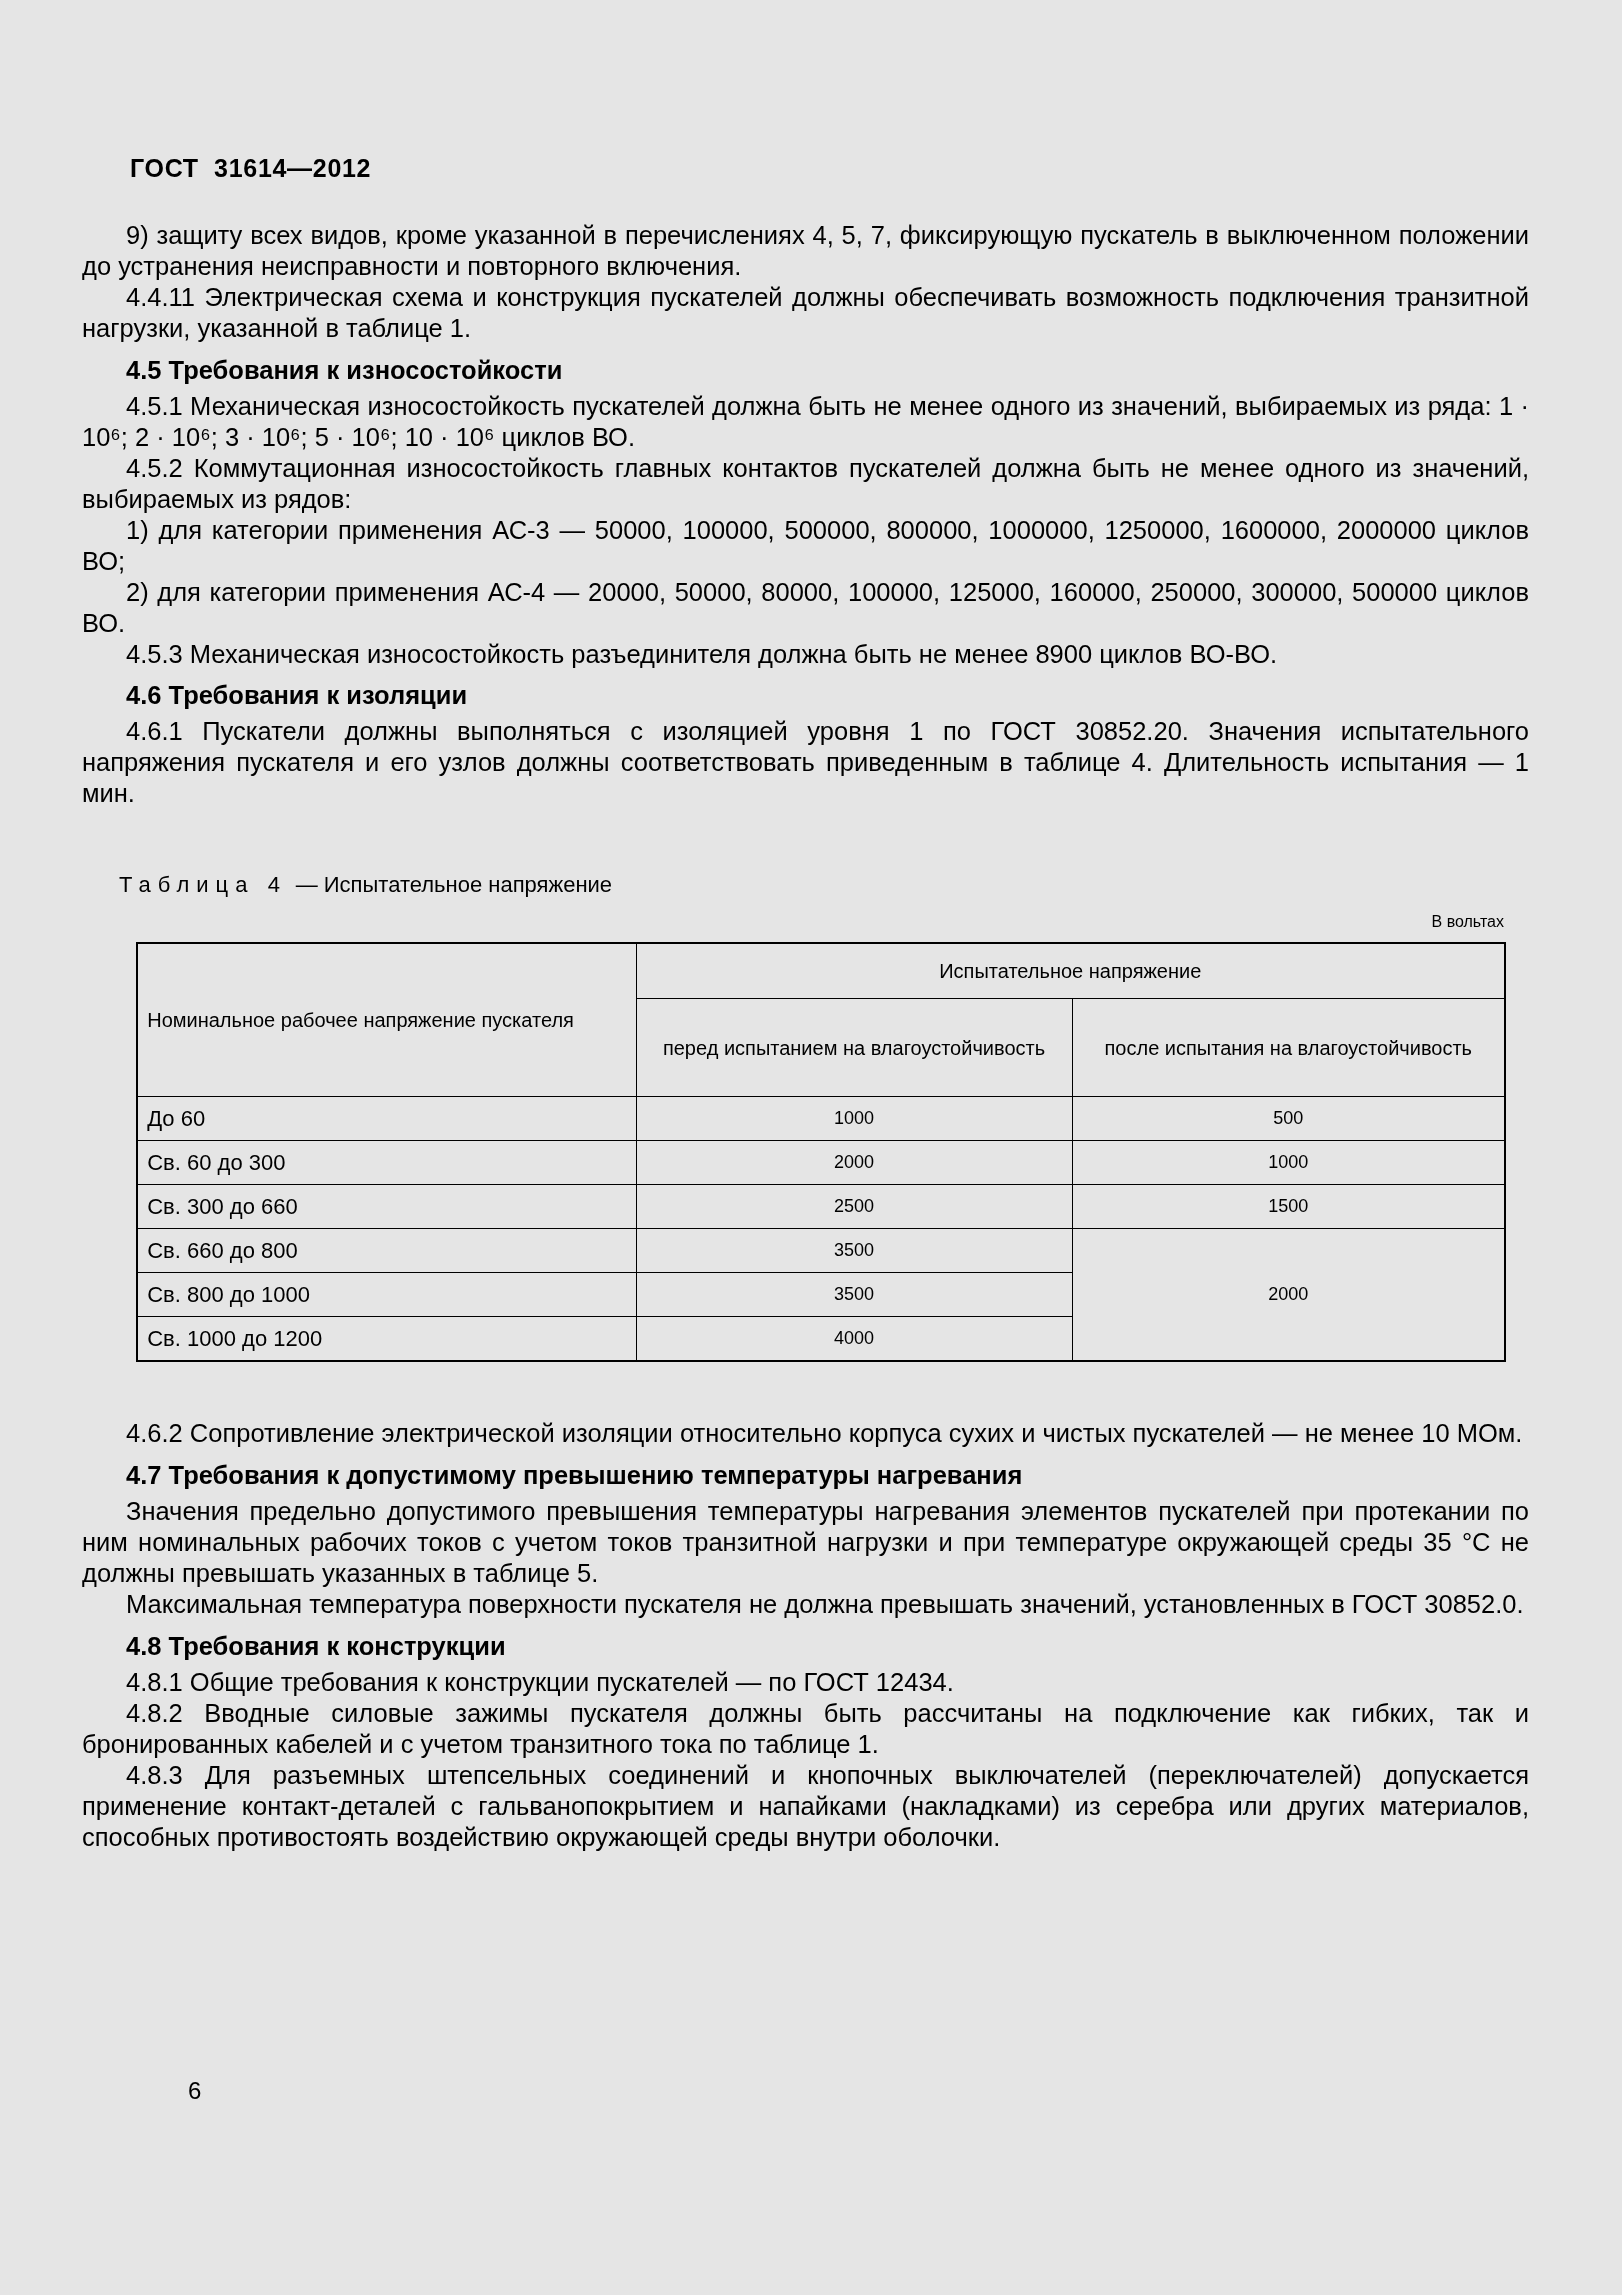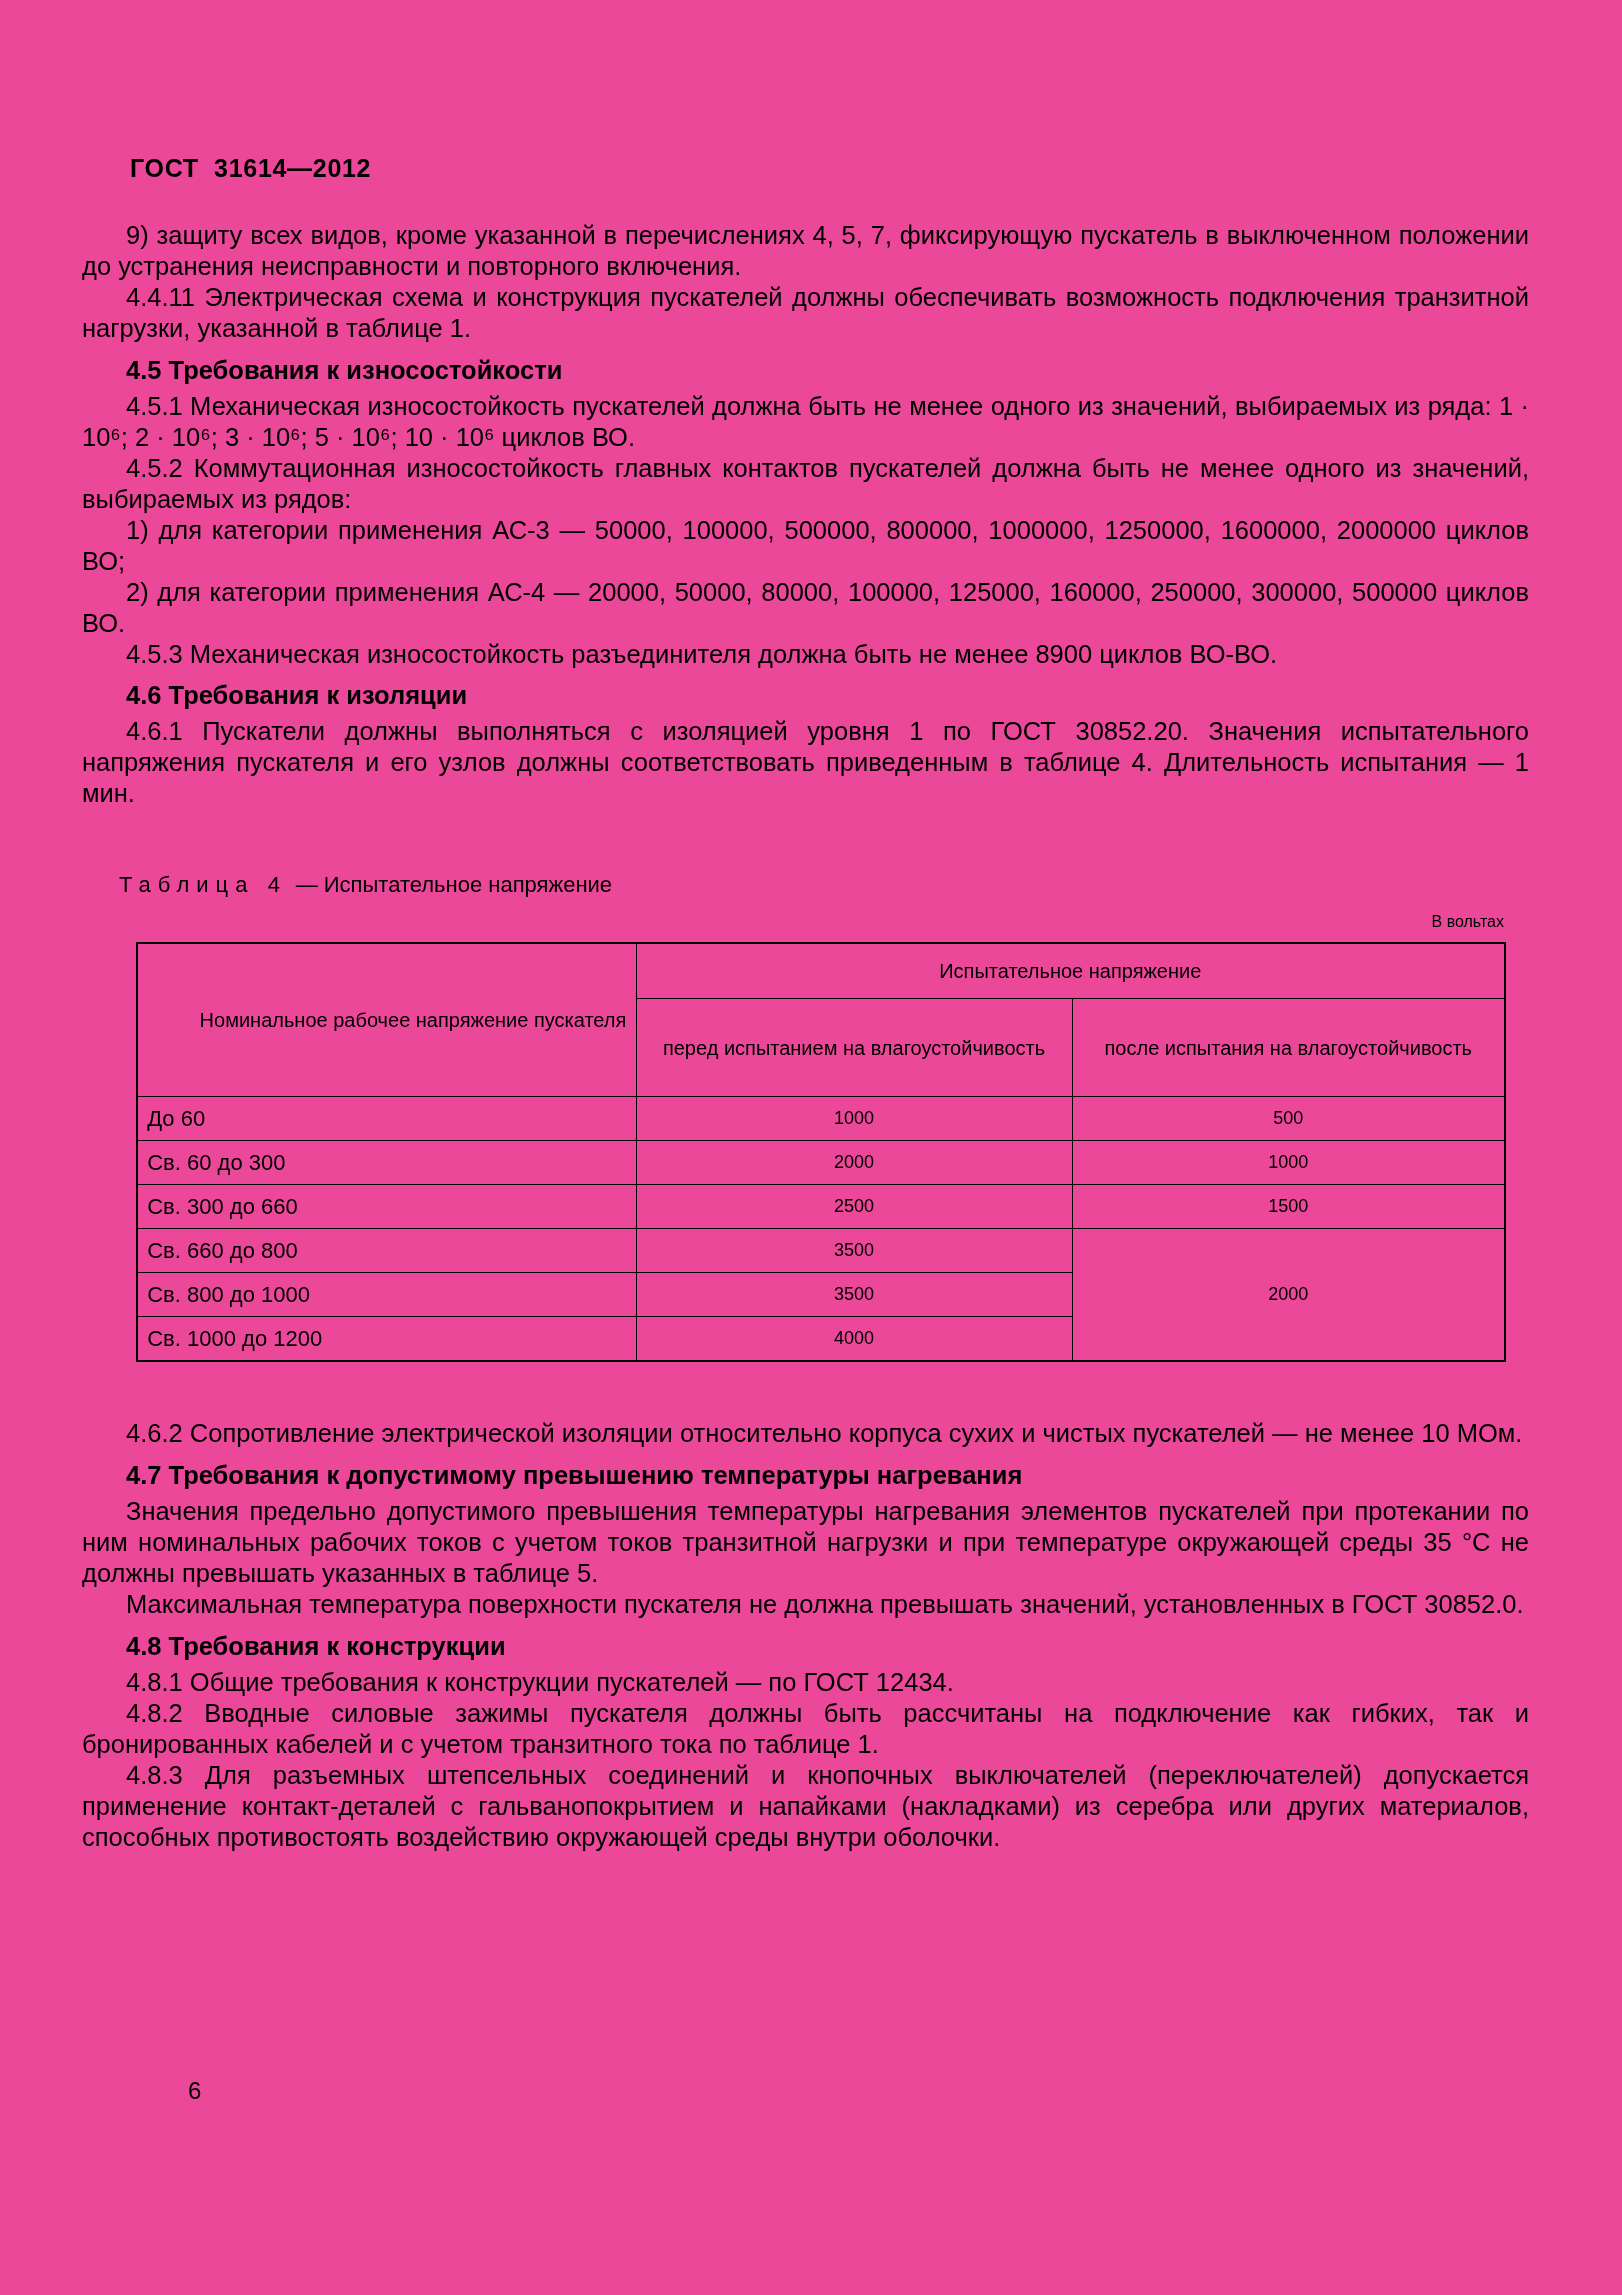--- a/index.html
+++ b/index.html
@@ -1,19 +1,19 @@
 <!DOCTYPE html>
 <html lang="ru" style="font-size:10.5px"><head>
 <meta charset="utf-8">
 <style>
   html,body{margin:0;padding:0;background:#ffffff;}
   .page{
     position:relative;
     width:1623px;height:2295px;
-    background:#ec4899;
+    background:#e5e5e5;
     color:#000000;
     font-family:"Liberation Sans","DejaVu Sans",sans-serif;
     overflow:hidden;
   }
   .doc-code{
     position:absolute;left:130px;top:154px;
     font-size:25px;font-weight:700;letter-spacing:0.7px;
     white-space:pre;
   }
   .content{
@@ -45,21 +45,21 @@
   table.gost col.c1{width:499px;}
   table.gost col.c2{width:436px;}
   table.gost col.c3{width:433px;}
   table.gost th, table.gost td{
     border:1.3px solid #000;
     font-weight:400;
     vertical-align:middle;
     padding:0 9.2px;
   }
   th.col1head{
-    font-size:20px;line-height:39px;text-align:right;
+    font-size:20px;line-height:39px;text-align:left;
     border-bottom:4.6px double #000;
   }
   th.grouphead{
     font-size:20px;height:54px;text-align:center;
   }
   th.subhead{
     font-size:20px;height:97px;text-align:center;line-height:26px;
     border-bottom:4.6px double #000;
   }
   td.range{

